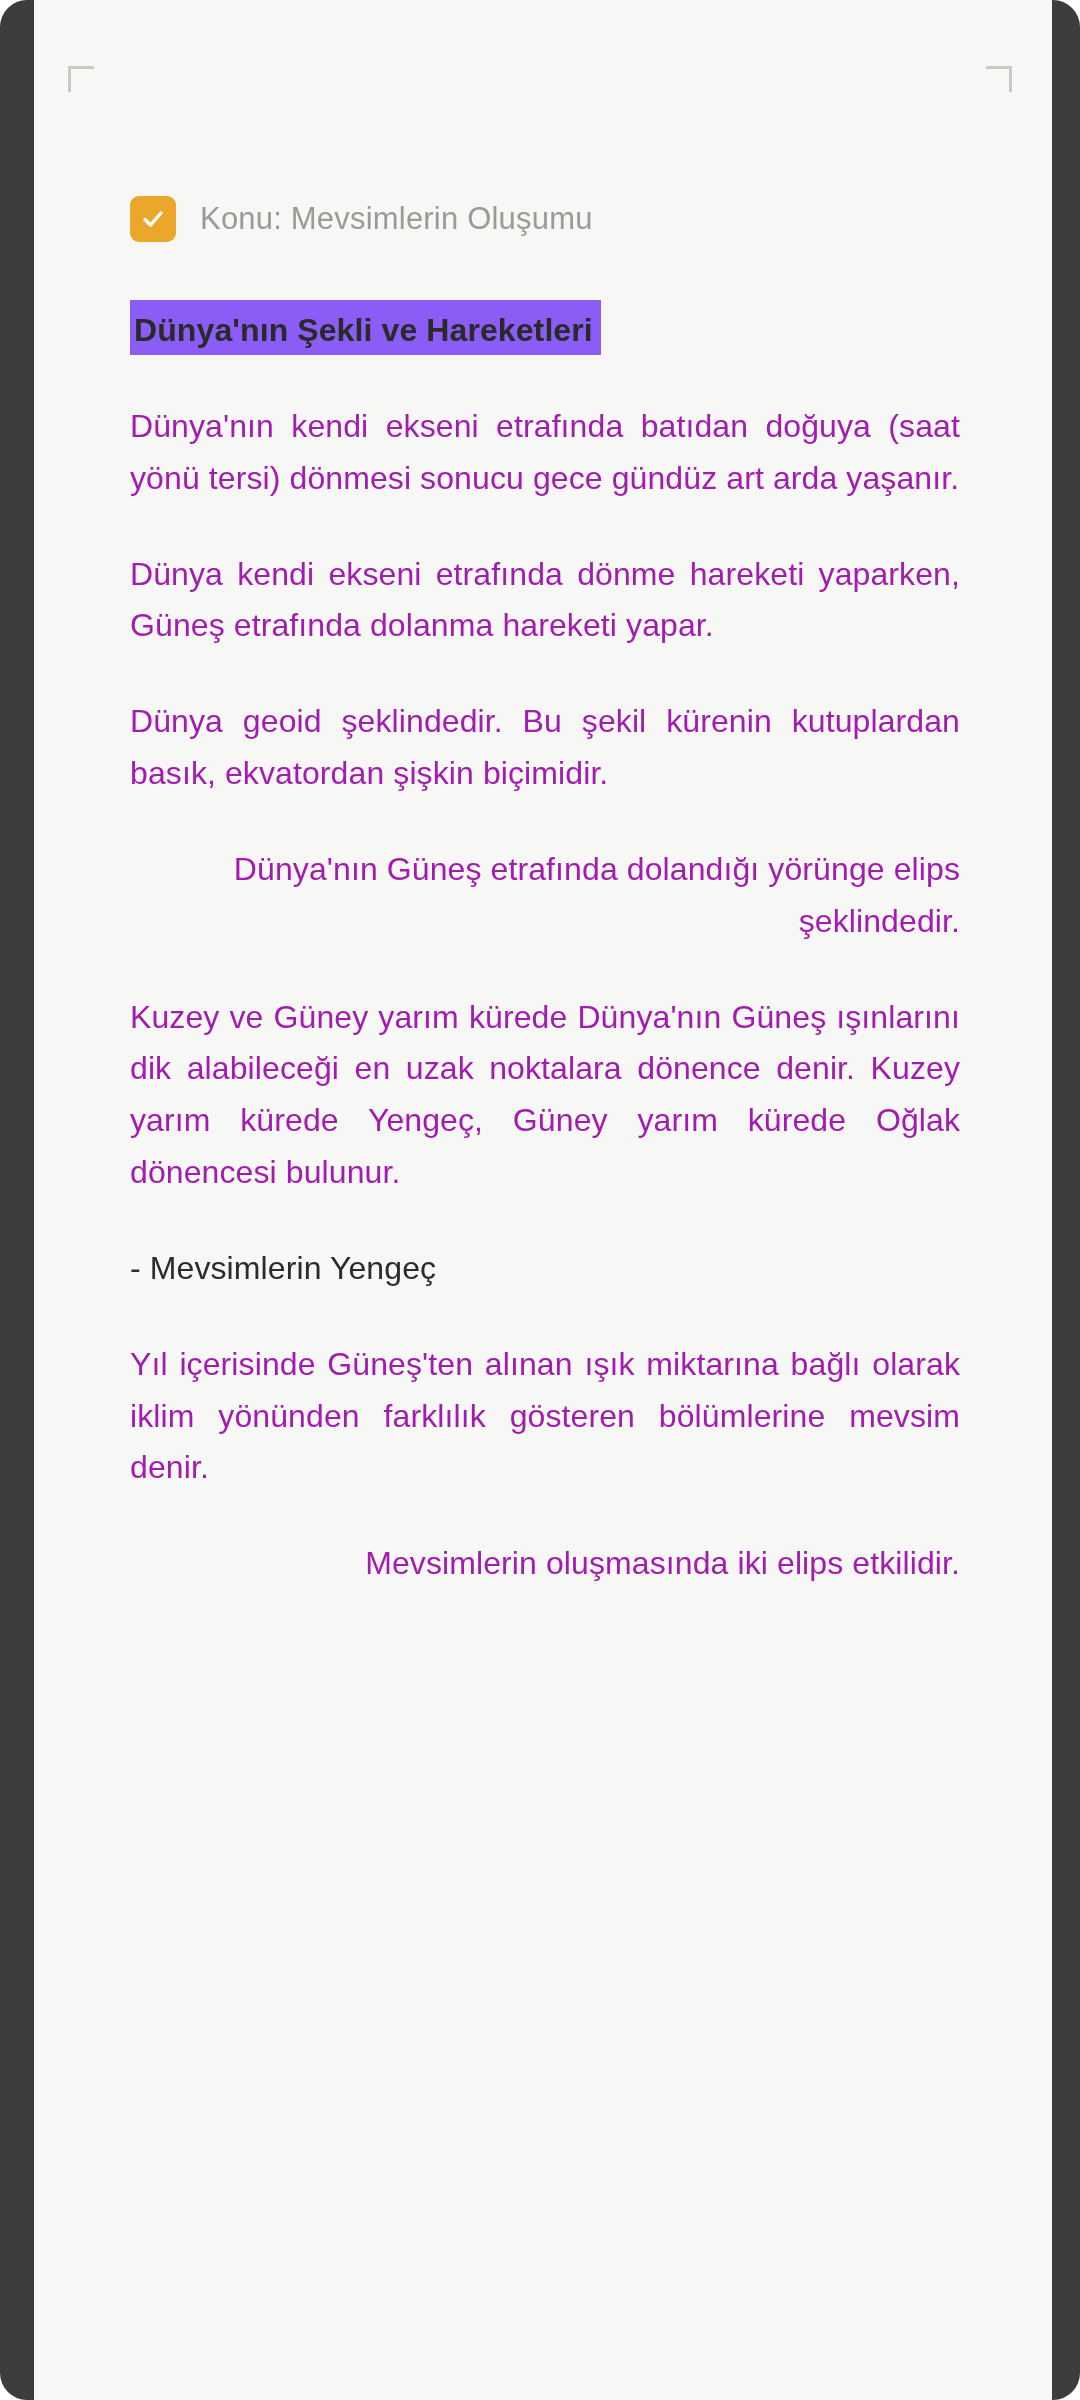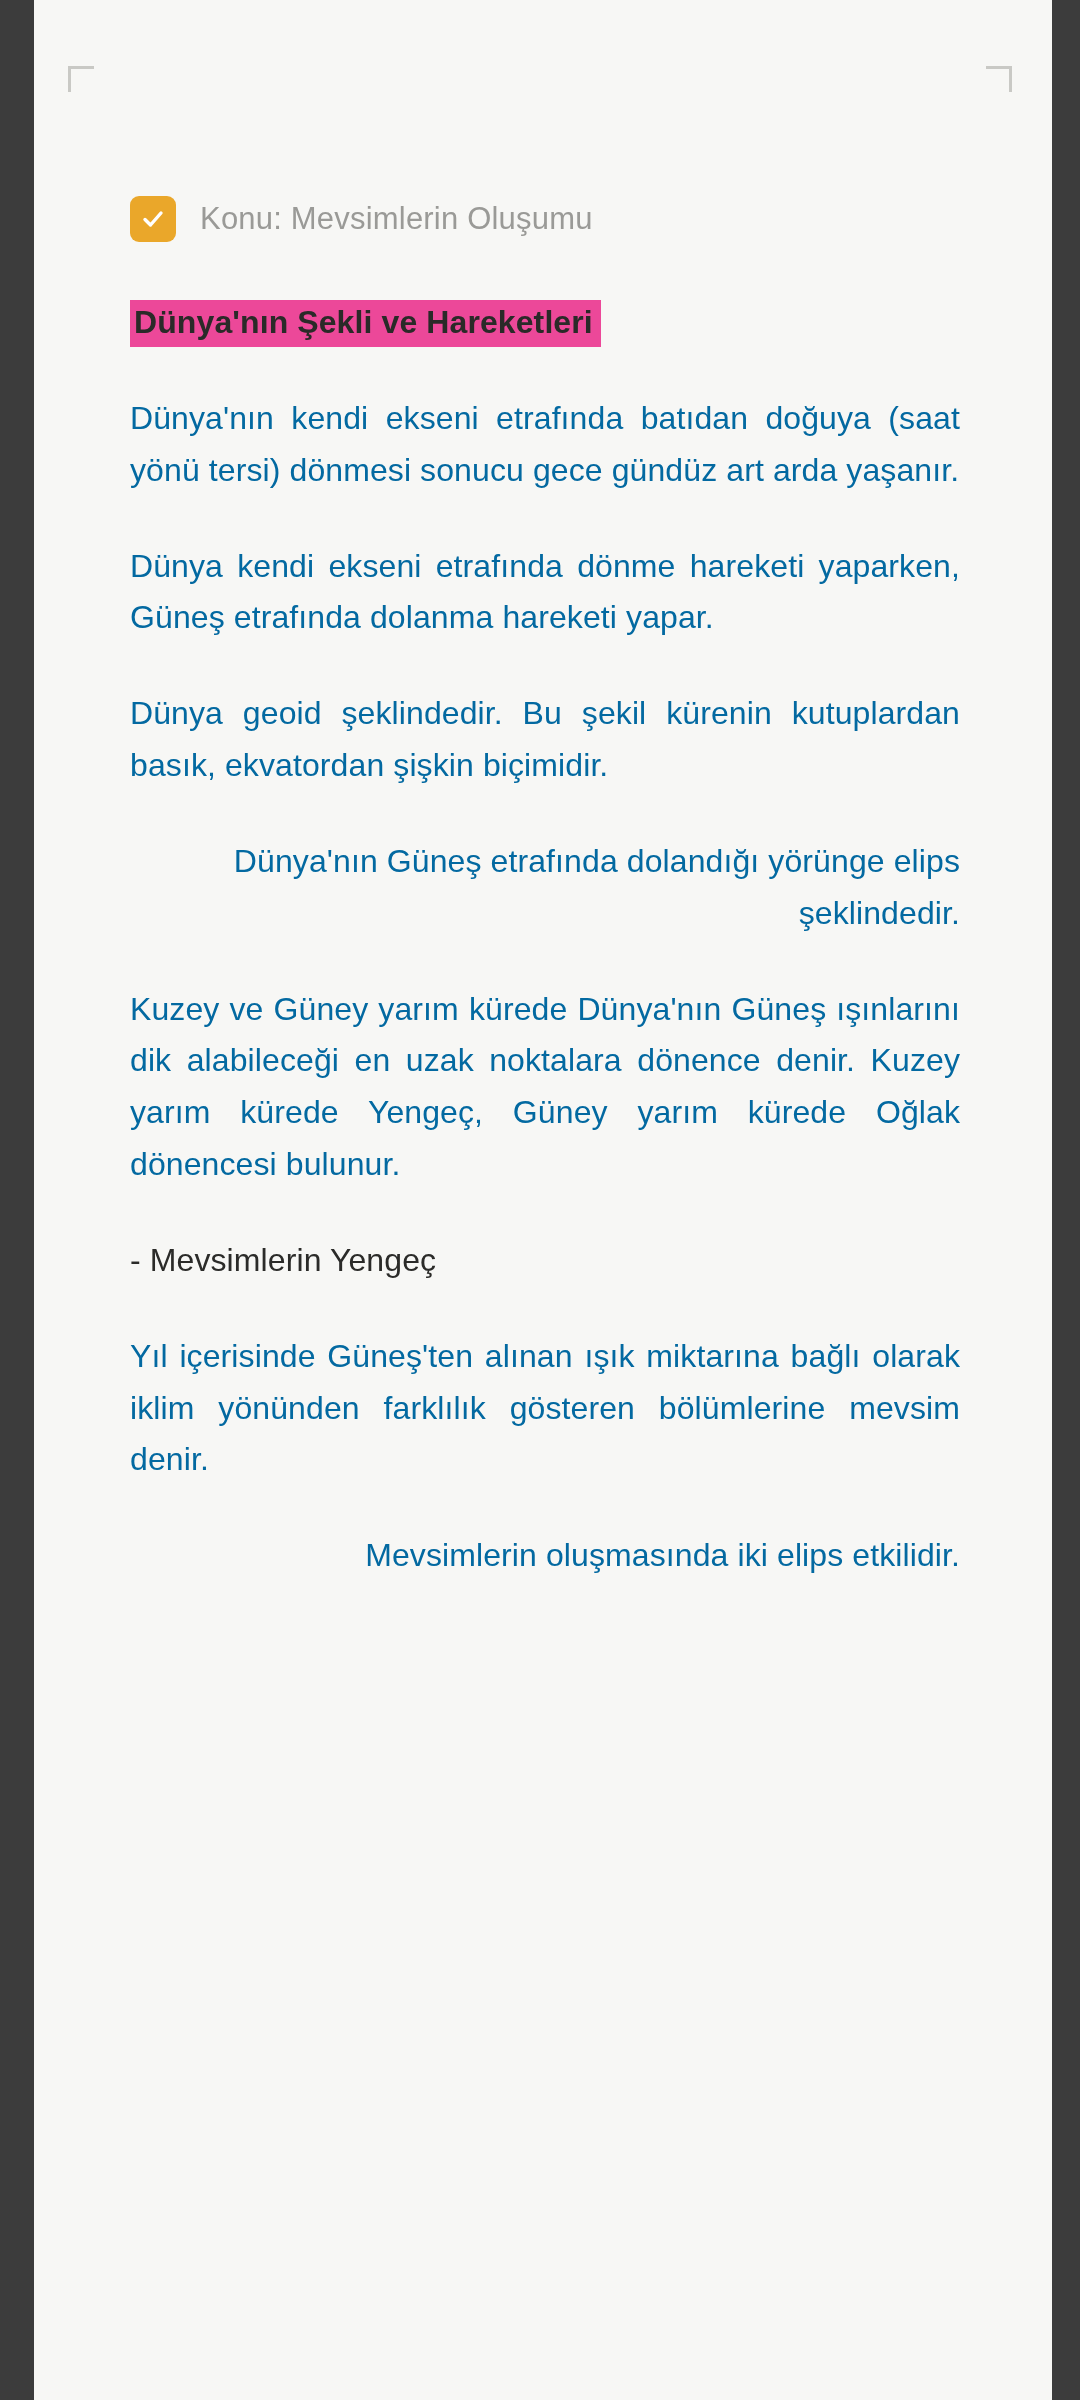--- a/index.html
+++ b/index.html
@@ -11,20 +11,21 @@
     background: #ffffff;
     font-family: "Liberation Sans", sans-serif;
   }
 
   .page {
     position: relative;
     width: 1080px;
     height: 2400px;
     background: #ffffff;
     overflow: hidden;
+    border-radius: 27px;
   }
 
   
   .left-gutter {
     position: absolute;
     left: 0; top: 0;
     width: 34px; height: 2400px;
     background: #3c3c3c;
   }
   
@@ -79,34 +80,34 @@
   }
   .checkbox svg { display: block; }
   .topic-label {
     font-size: 31px;
     color: #9a9a97;
     letter-spacing: 0.2px;
   }
 
   .highlight-head {
     display: inline-block;
-    background: #ec4899;
+    background: #8b5cf6;
     color: #2a2a28;
     font-size: 32px;
     font-weight: 600;
-    padding: 4px 8px 6px 4px;
+    padding: 12px 8px 6px 4px;
     margin-bottom: 46px;
     letter-spacing: 0.1px;
   }
 
   p.para {
     margin: 0 0 44px 0;
     font-size: 32px;
     line-height: 1.62;
-    color: #0369a1;
+    color: #a21caf;
     text-align: justify;
     text-justify: inter-word;
     letter-spacing: 0.1px;
   }
   p.para.plain { text-align: right; margin-top: 28px; }
 
   .list-item {
     margin: 0 0 44px 0;
     font-size: 32px;
     line-height: 1.62;

